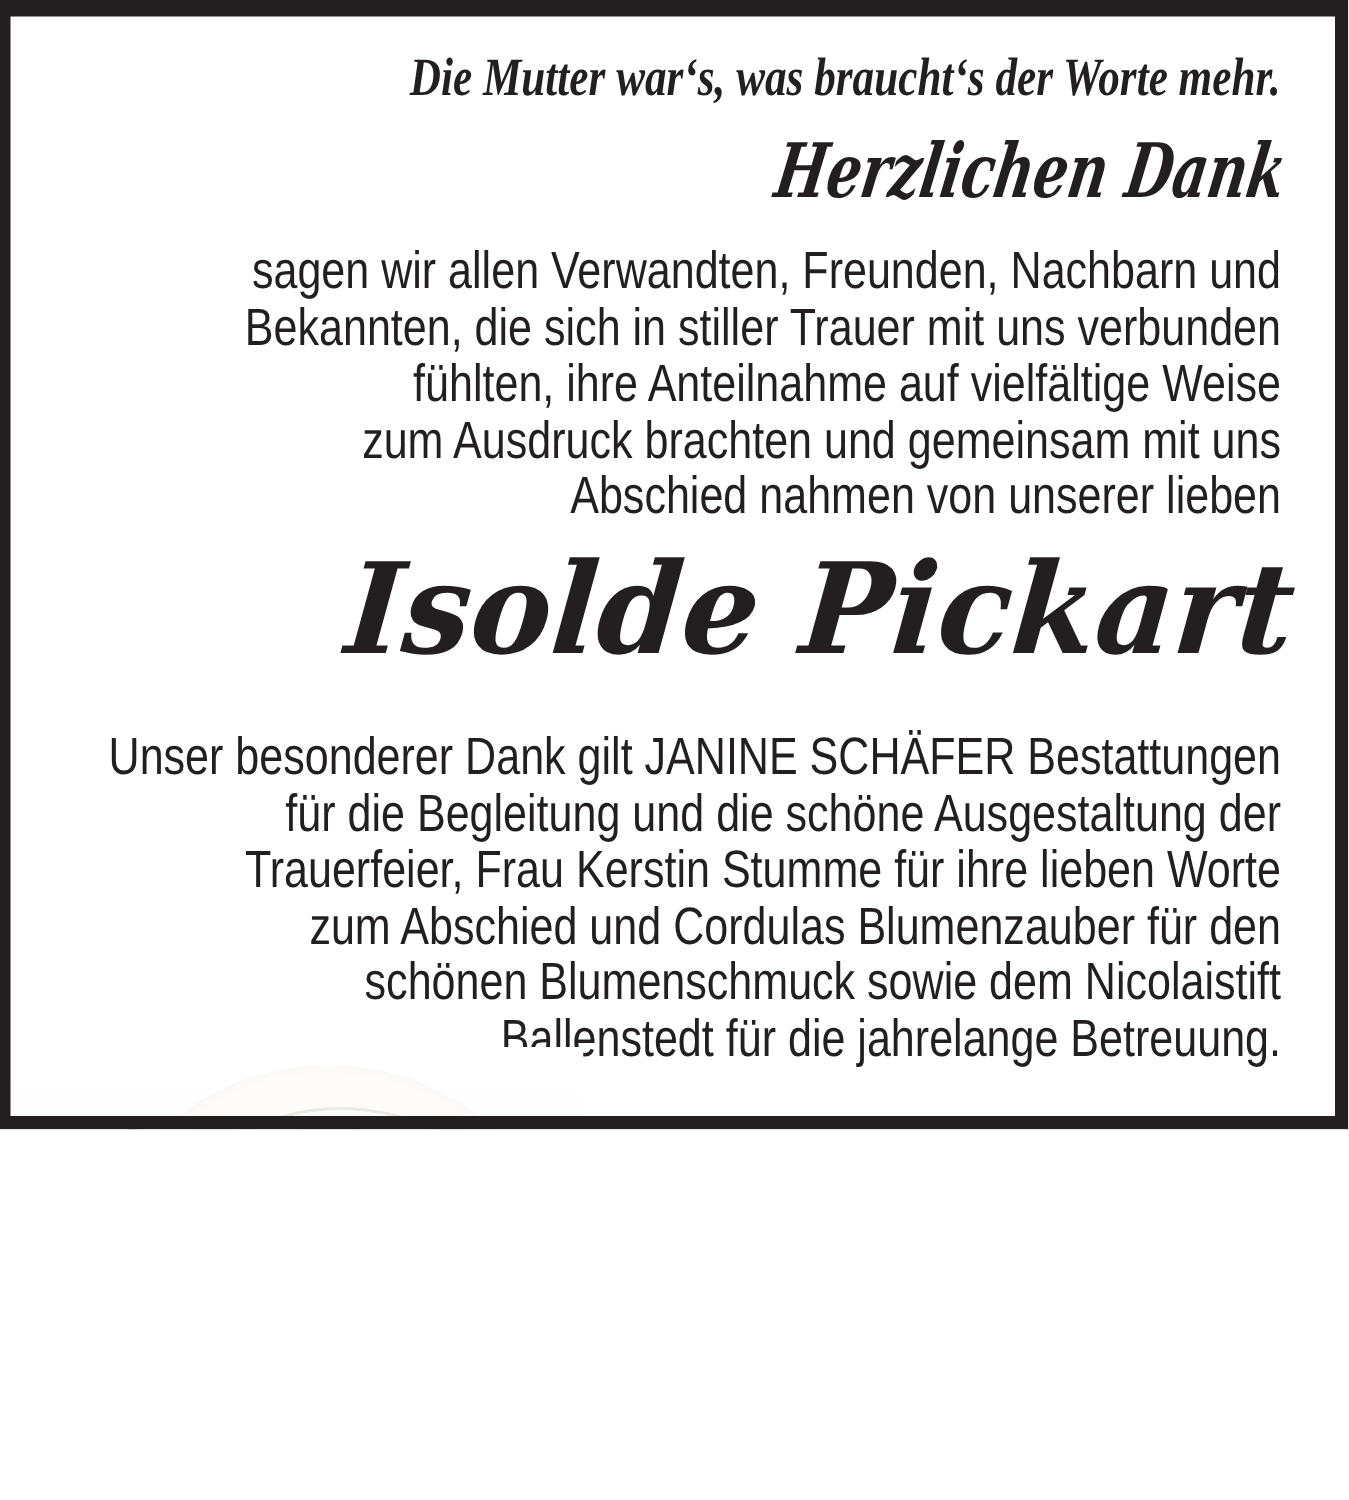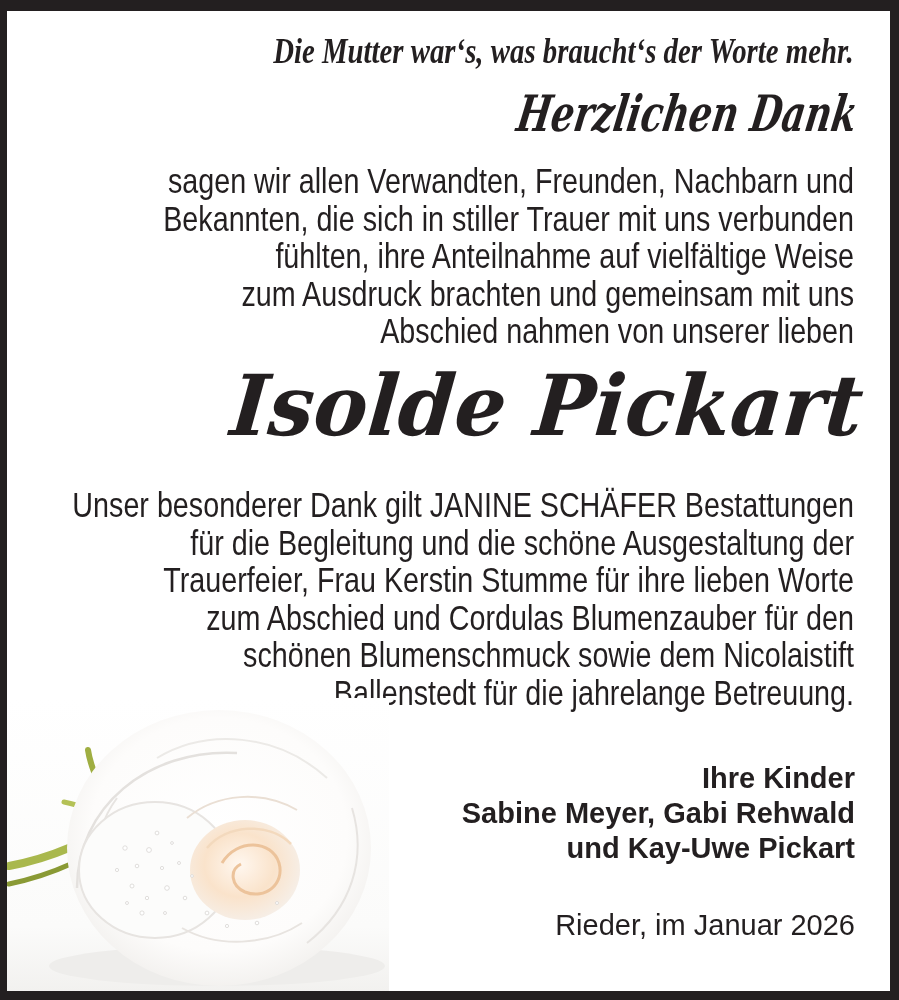--- a/index.html
+++ b/index.html
@@ -1,19 +1,19 @@
 <!DOCTYPE html>
 <html lang="de"><head>
 <meta charset="utf-8">
 <style>
   html, body { margin: 0; padding: 0; background: #ffffff; }
   .canvas {
     position: relative;
     width: 899px;
-    height: 1000px;
+    height: 753px;
     background: #ffffff;
     overflow: hidden;
     color: #231f20;
     font-family: "Liberation Sans", sans-serif;
   }
   .frame {
     position: absolute;
     inset: 0;
     border-style: solid;
     border-color: #231f20;

